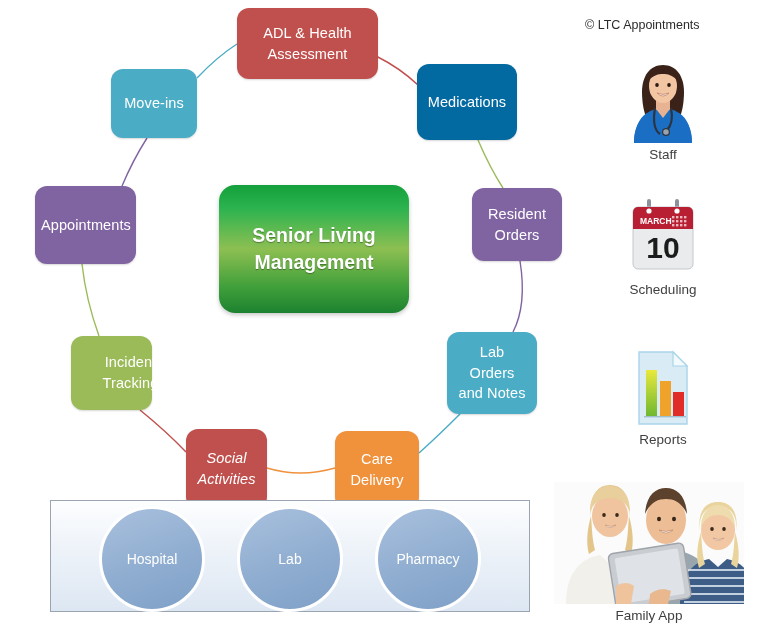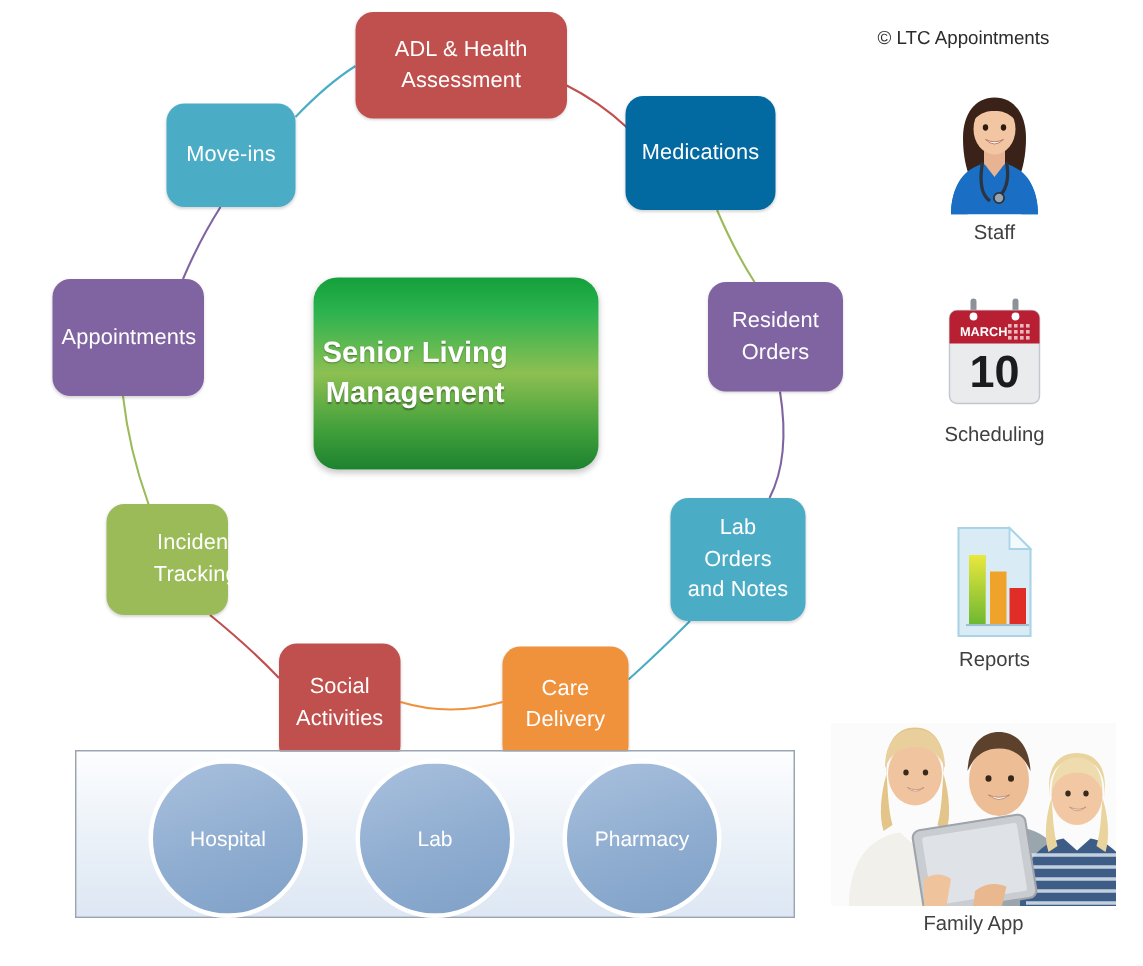--- a/index.html
+++ b/index.html
@@ -47,34 +47,34 @@
     line-height: 1.42;
     letter-spacing: .1px;
     padding: 4px 6px;
     box-shadow: 0 1px 2px rgba(0,0,0,.16);
   }
   .node span { display: block; width: 100%; }
 
   
   #hub {
     position: absolute;
-    left: 209px;
+    left: 219px;
     top: 185px;
     width: 190px;
     height: 128px;
     border-radius: 16px;
     background: linear-gradient(180deg,
                 #14a03c 0%,
                 #2bb34f 18%,
                 #8dbf52 50%,
                 #3f9f3a 80%,
                 #1d8230 100%);
     display: flex;
     align-items: center;
-    justify-content: flex-start;
+    justify-content: center;
     text-align: center;
     color: #ffffff;
     font-weight: bold;
     font-size: 19.5px;
     line-height: 1.38;
     text-shadow: 0 1px 1px rgba(0,0,0,.35);
     box-shadow: 0 2px 4px rgba(0,0,0,.22);
     box-sizing: border-box;
     padding: 6px;
   }
@@ -188,21 +188,21 @@
     </div>
   </div>
 
   <div class="node" style="left:335px;top:431px;width:84px;height:78px;background:#f0913c;">
     <div>
       <span>Care</span>
       <span>Delivery</span>
     </div>
   </div>
 
-  <div class="node" style="left:186px;top:429px;width:81px;height:80px;background:#c0504d;">
+  <div class="node" style="left:186px;top:429px;width:81px;height:80px;background:#c0504d;font-style:italic;">
     <div>
       <span>Social</span>
       <span>Activities</span>
     </div>
   </div>
 
   <div class="node" style="left:71px;top:336px;width:81px;height:74px;background:#9bbb59;padding-left:44px;">
     <div>
       <span>Incident</span>
       <span>Tracking</span>

